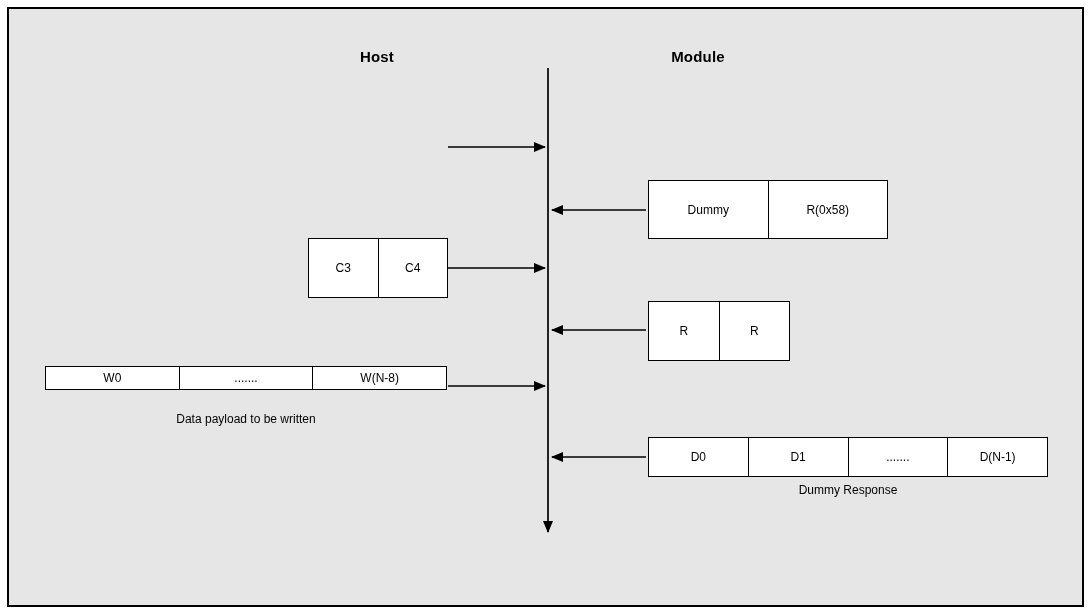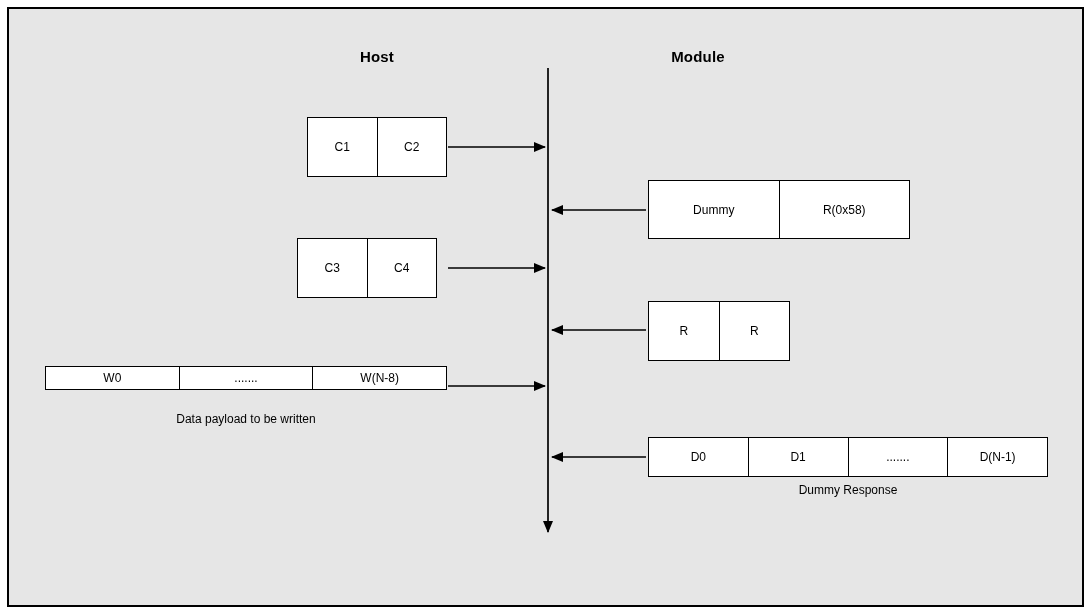--- a/index.html
+++ b/index.html
@@ -54,22 +54,22 @@
     flex: 1 1 0;
     display: flex;
     align-items: center;
     justify-content: center;
     font-size: 12px;
     border-left: 1.5px solid #000000;
     white-space: nowrap;
   }
   .frame-box .cell:first-child { border-left: none; }
   .box-c1c2  { left: 307px; top: 117px; width: 140px; height: 60px; }
-  .box-dummy { left: 648px; top: 180px; width: 262px; height: 59px; }
-  .box-c3c4  { left: 297px; top: 238px; width: 140px; height: 60px; }
+  .box-dummy { left: 648px; top: 180px; width: 240px; height: 59px; }
+  .box-c3c4  { left: 308px; top: 238px; width: 140px; height: 60px; }
   .box-rr    { left: 648px; top: 301px; width: 142px; height: 60px; }
   .box-w     { left: 45px;  top: 366px; width: 402px; height: 24px; }
   .box-d     { left: 648px; top: 437px; width: 400px; height: 40px; }
   .caption {
     position: absolute;
     text-align: center;
     font-size: 12px;
   }
   .caption-w { left: 45px;  top: 412px; width: 402px; }
   .caption-d { left: 648px; top: 483px; width: 400px; }
@@ -99,24 +99,20 @@
 
     <line x1="448" y1="268" x2="545" y2="268" stroke="#000000" stroke-width="1.5" marker-end="url(#arrowhead)"></line>
 
     <line x1="646" y1="330" x2="552" y2="330" stroke="#000000" stroke-width="1.5" marker-end="url(#arrowhead)"></line>
 
     <line x1="448" y1="386" x2="545" y2="386" stroke="#000000" stroke-width="1.5" marker-end="url(#arrowhead)"></line>
 
     <line x1="646" y1="457" x2="552" y2="457" stroke="#000000" stroke-width="1.5" marker-end="url(#arrowhead)"></line>
   </svg>
 
-  <div class="frame-box box-c1c2">
-    <div class="cell">C1</div>
-    <div class="cell">C2</div>
-  </div>
 
   <div class="frame-box box-dummy">
     <div class="cell">Dummy</div>
     <div class="cell">R(0x58)</div>
   </div>
 
   <div class="frame-box box-c3c4">
     <div class="cell">C3</div>
     <div class="cell">C4</div>
   </div>

